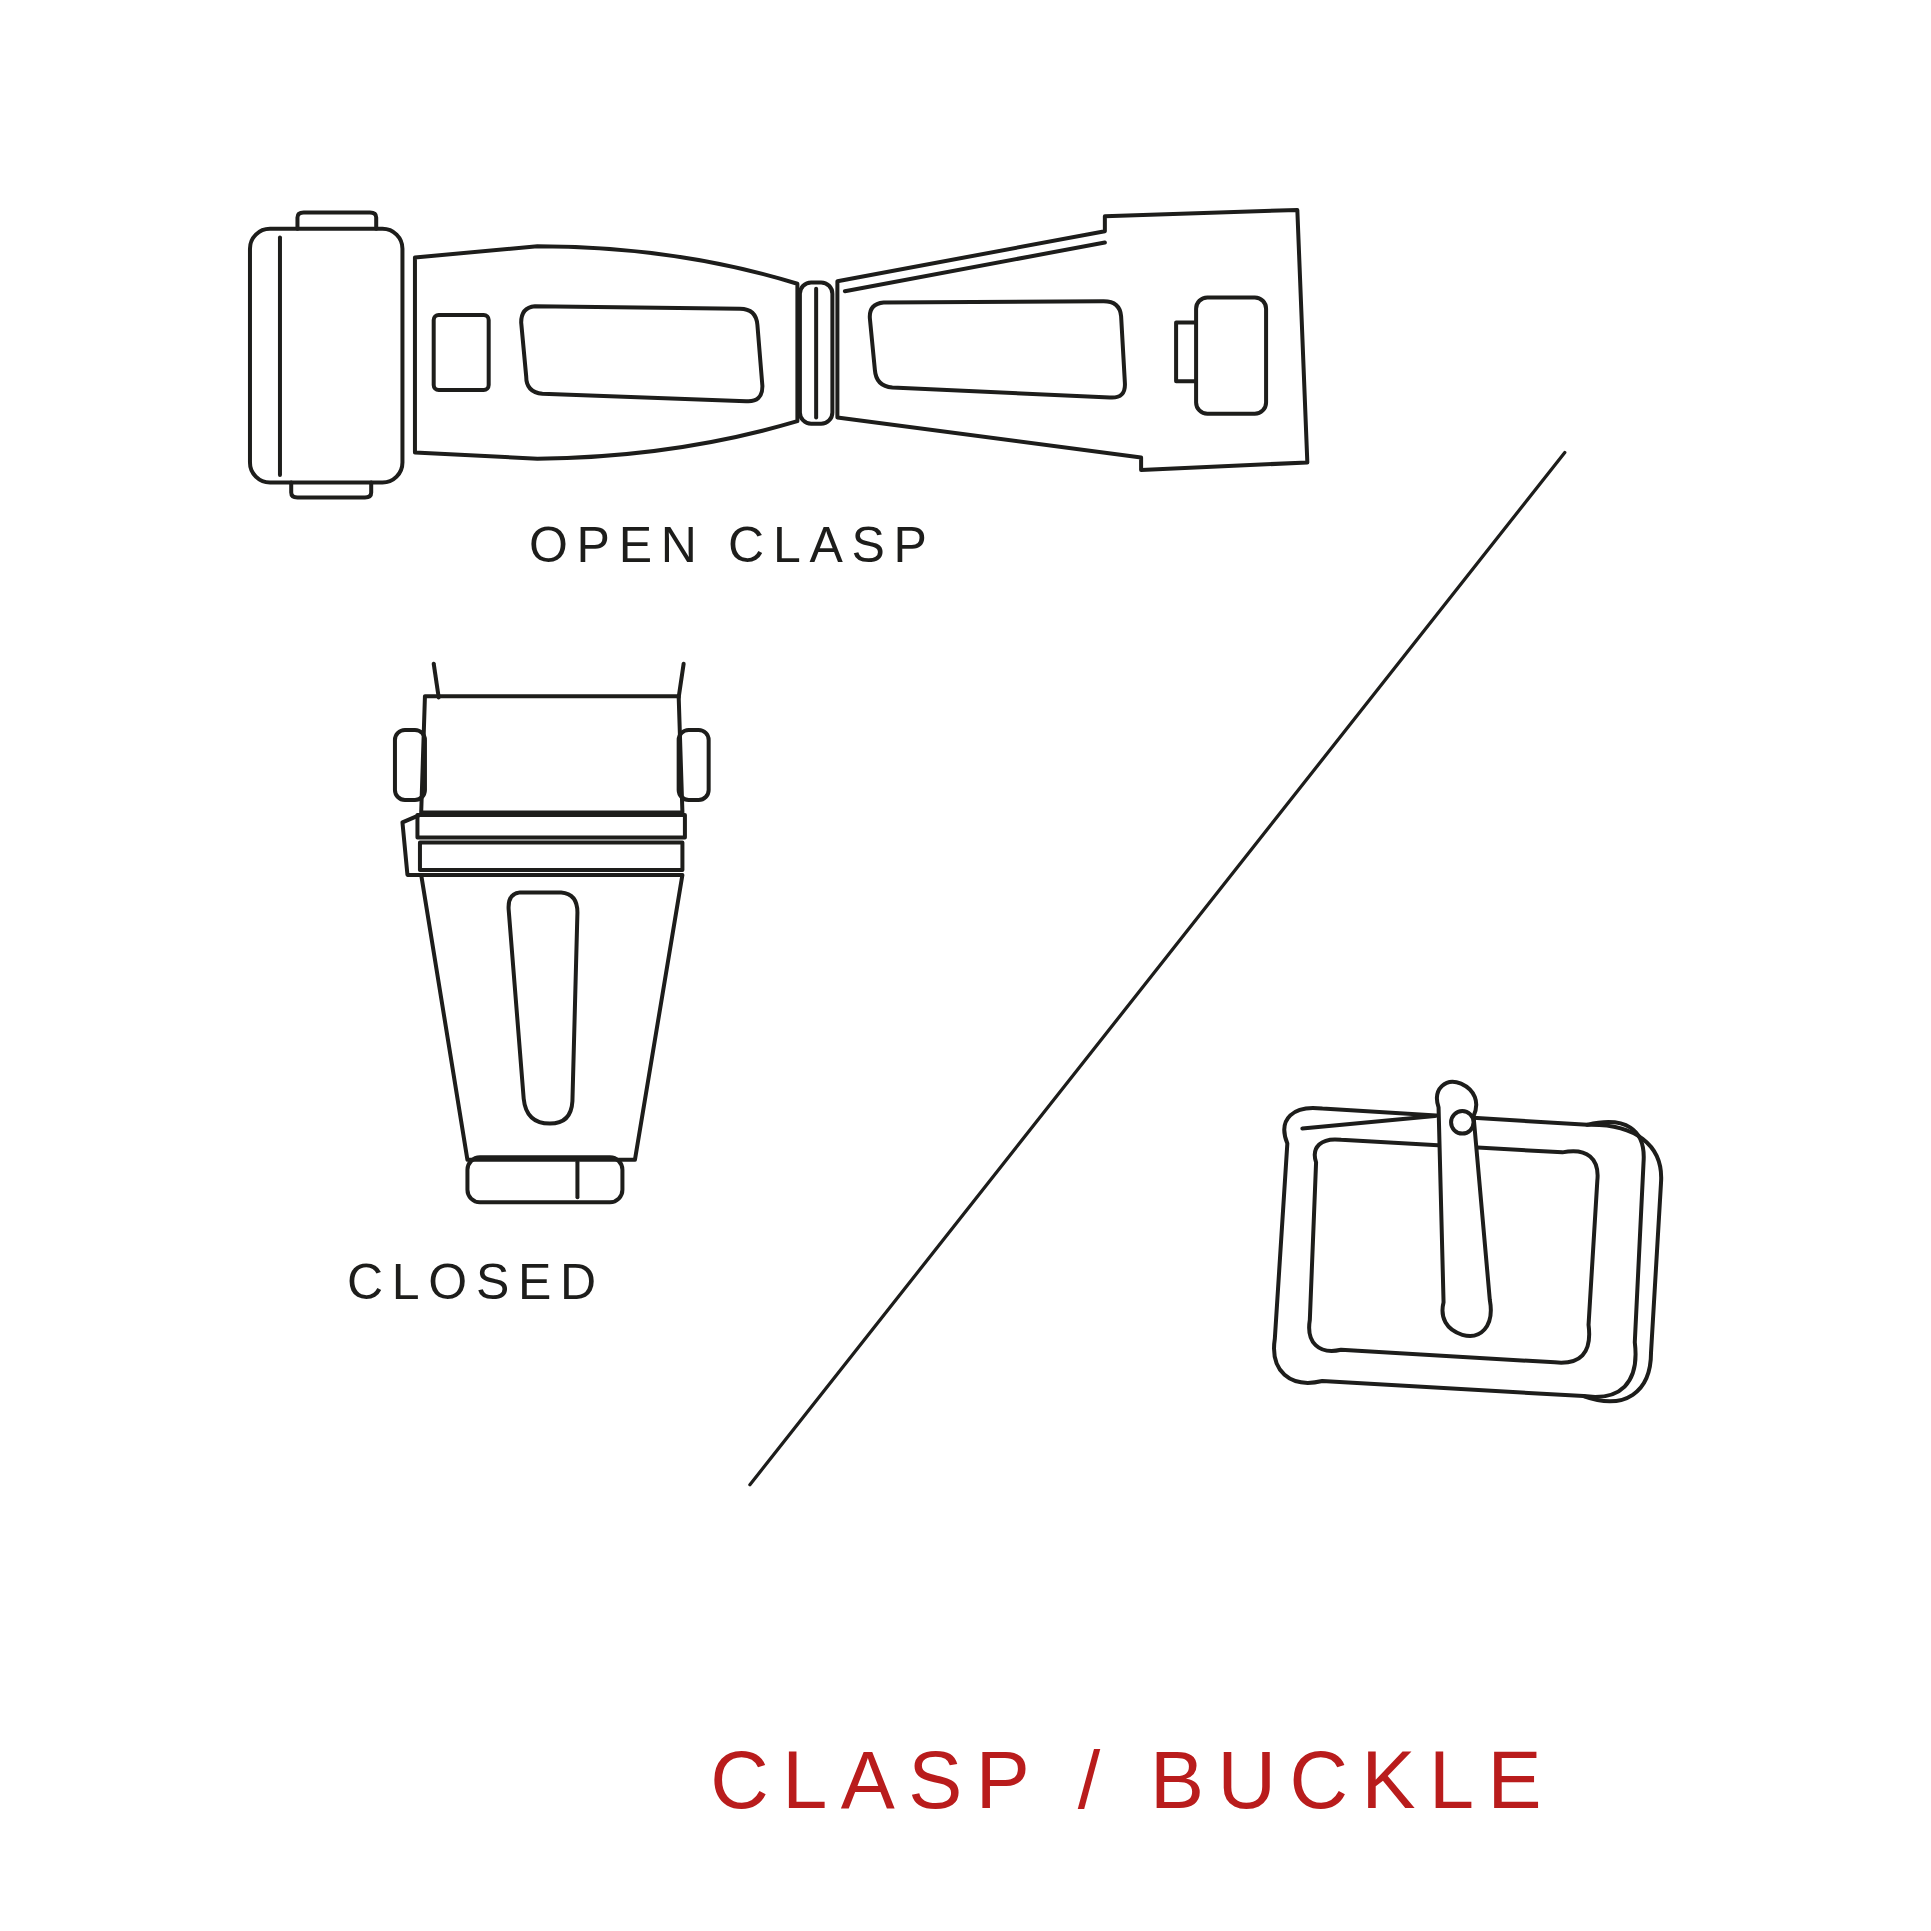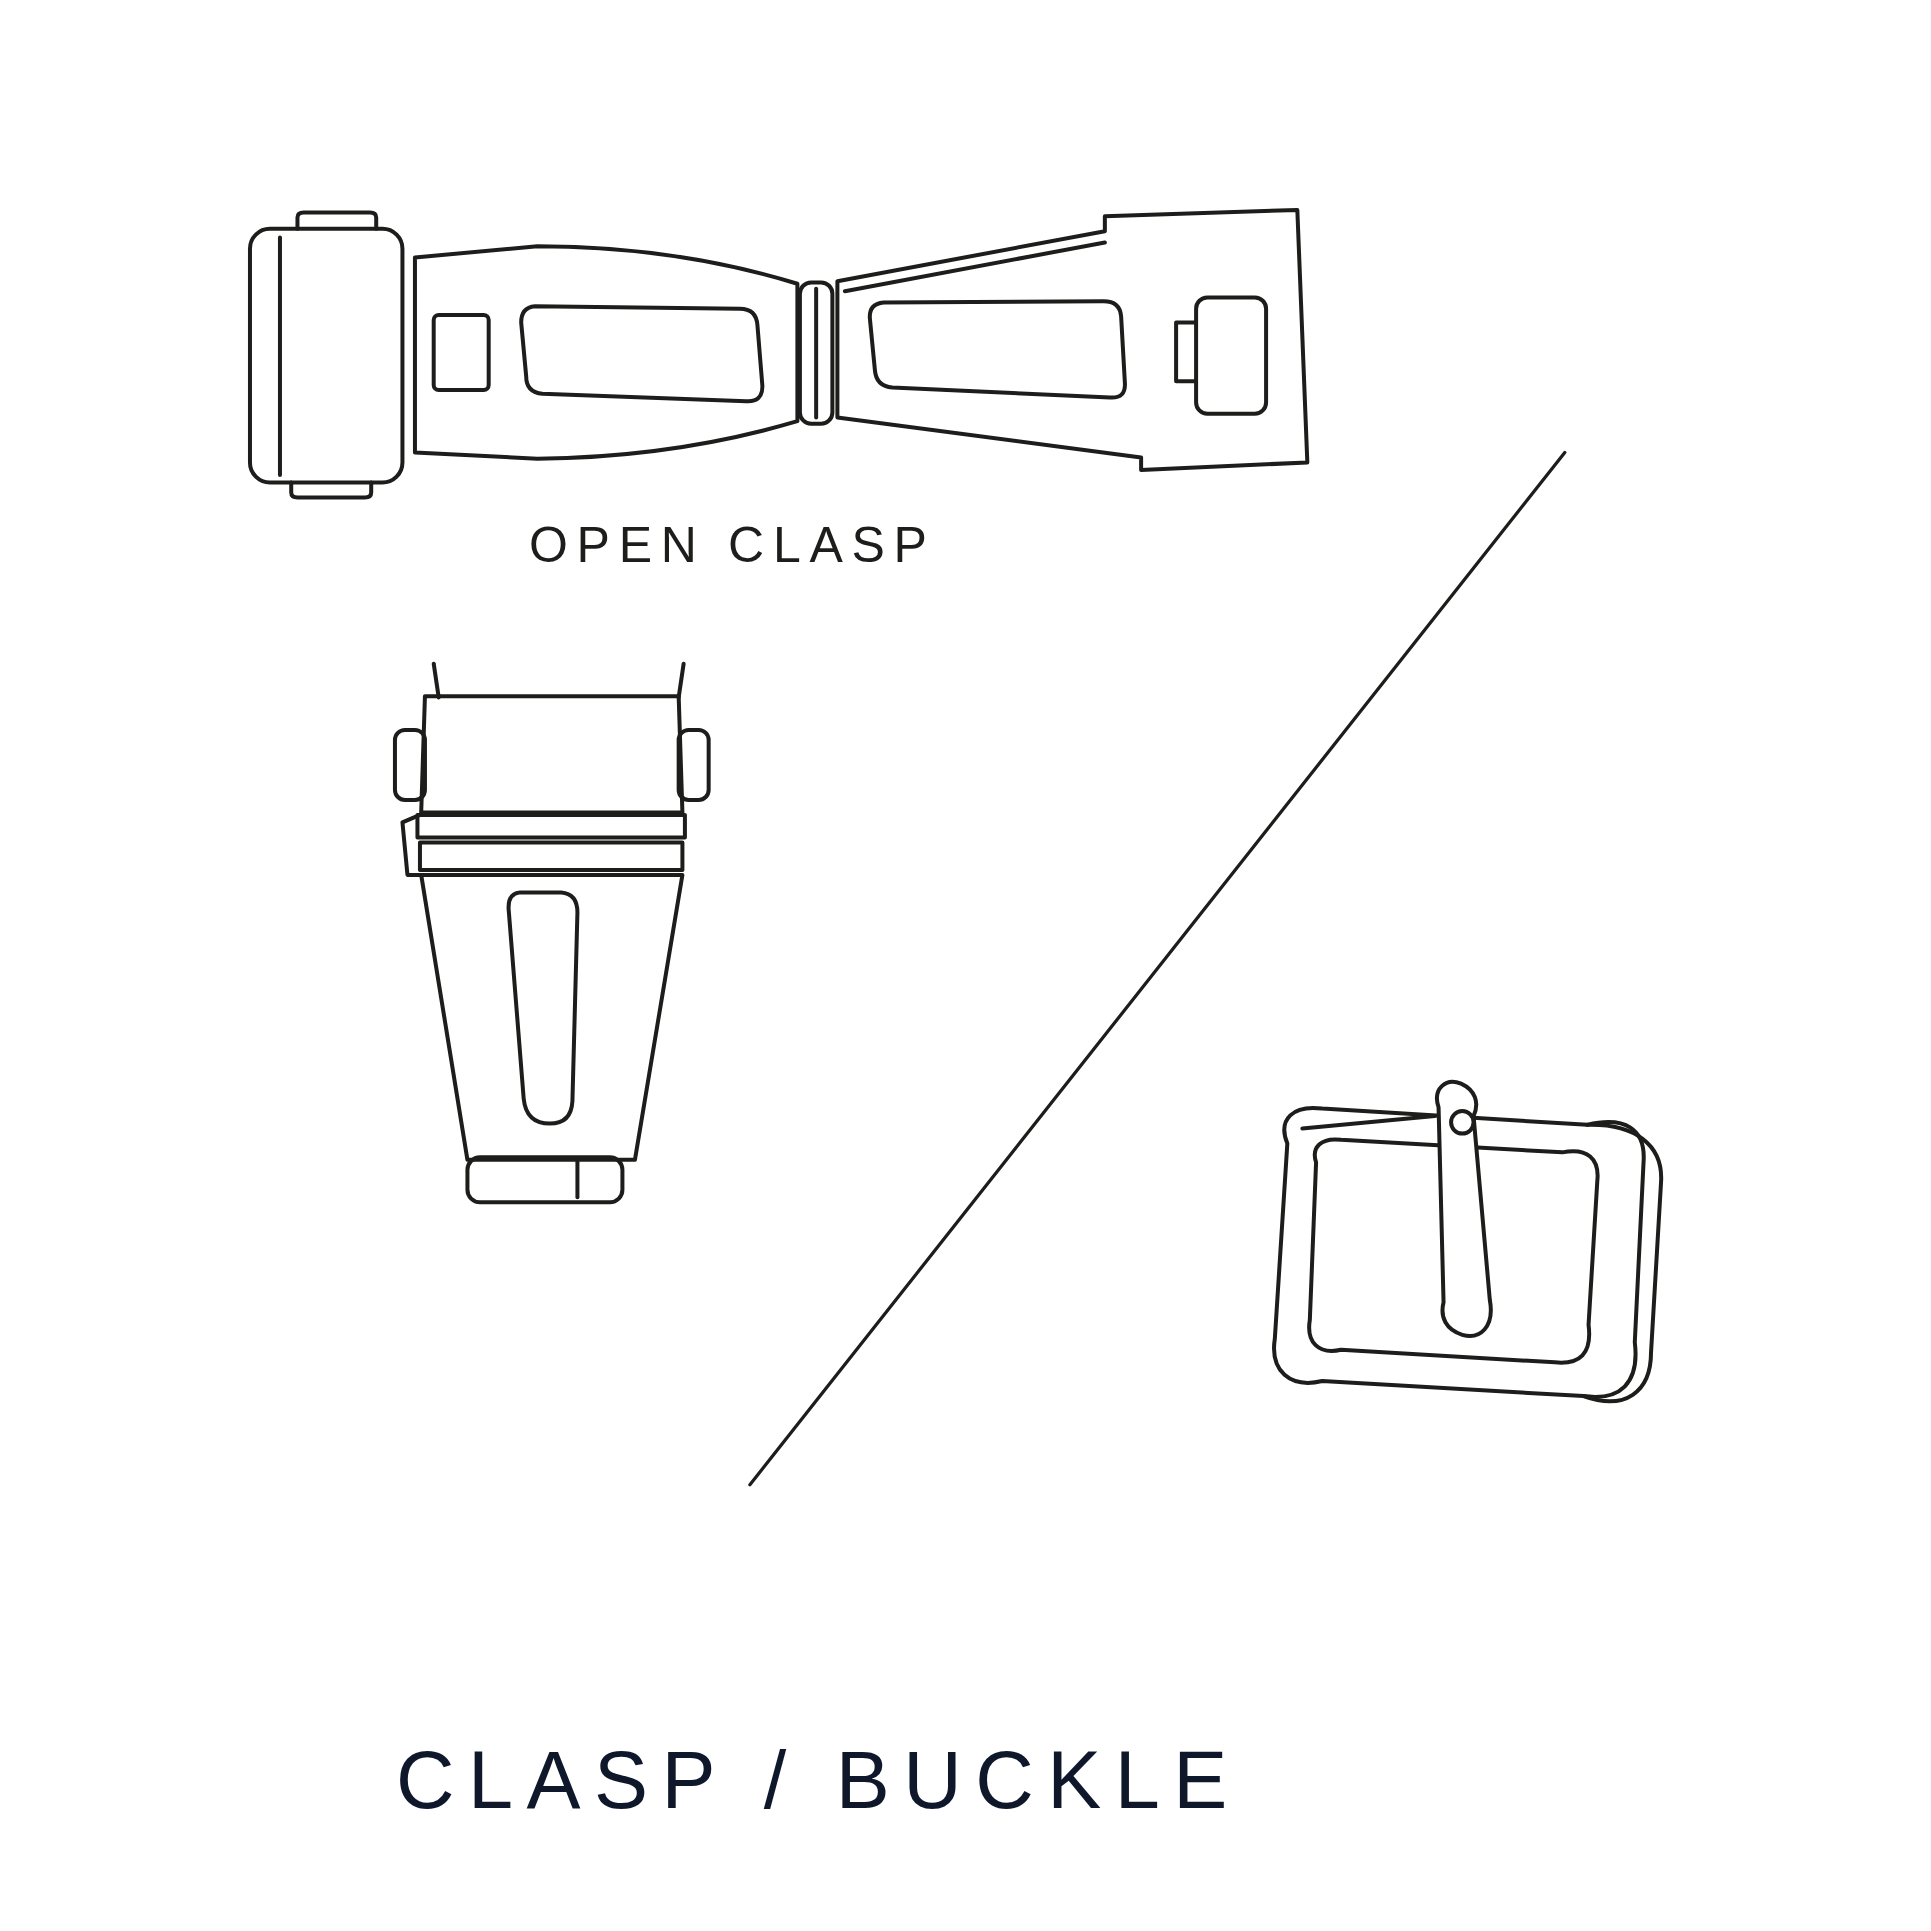--- a/index.html
+++ b/index.html
@@ -39,22 +39,22 @@
     top: 1253px;
     width: 386px;
     font-size: 50px;
     letter-spacing: 8.7px;
   }
   .page-title {
     position: absolute;
     left: 396px;
     top: 1734px;
     width: 1159px;
-    text-align: left;
-    color: #0f172a;
+    text-align: right;
+    color: #b91c1c;
     font-size: 81px;
     font-weight: 300;
     letter-spacing: 13.5px;
     white-space: nowrap;
   }
 </style>
 </head>
 <body>
 
 <div class="page">
@@ -104,17 +104,18 @@
       <path d="M 1270,900 C 1308,899 1331,916 1329,946 L 1321,1082 C 1321,1114 1300,1129 1267,1117"></path>
       <path d="M 1053,930 C 1049,918 1057,910 1073,912 L 1250,922 C 1270,918 1280,927 1278,945 L 1271,1060 C 1274,1083 1264,1092 1244,1090 L 1073,1080 C 1055,1084 1045,1074 1048,1056 Z"></path>
       <line x1="1042" y1="903" x2="1148" y2="893"></line>
       <path fill="#ffffff" d="M 1151,886 C 1146,871 1157,862 1169,867 C 1180,872 1184,882 1179,893 L 1192,1040 C 1196,1062 1184,1072 1170,1068 C 1157,1064 1152,1054 1155,1042 Z"></path>
       <circle cx="1170" cy="898" r="9"></circle>
     </g>
   </svg>
 
   <div class="caption caption-open-clasp">OPEN CLASP</div>
 
+  <div class="caption caption-closed">CLOSED</div>
 
   <div class="page-title">CLASP / BUCKLE</div>
 
 </div>
 
 
 </body></html>

